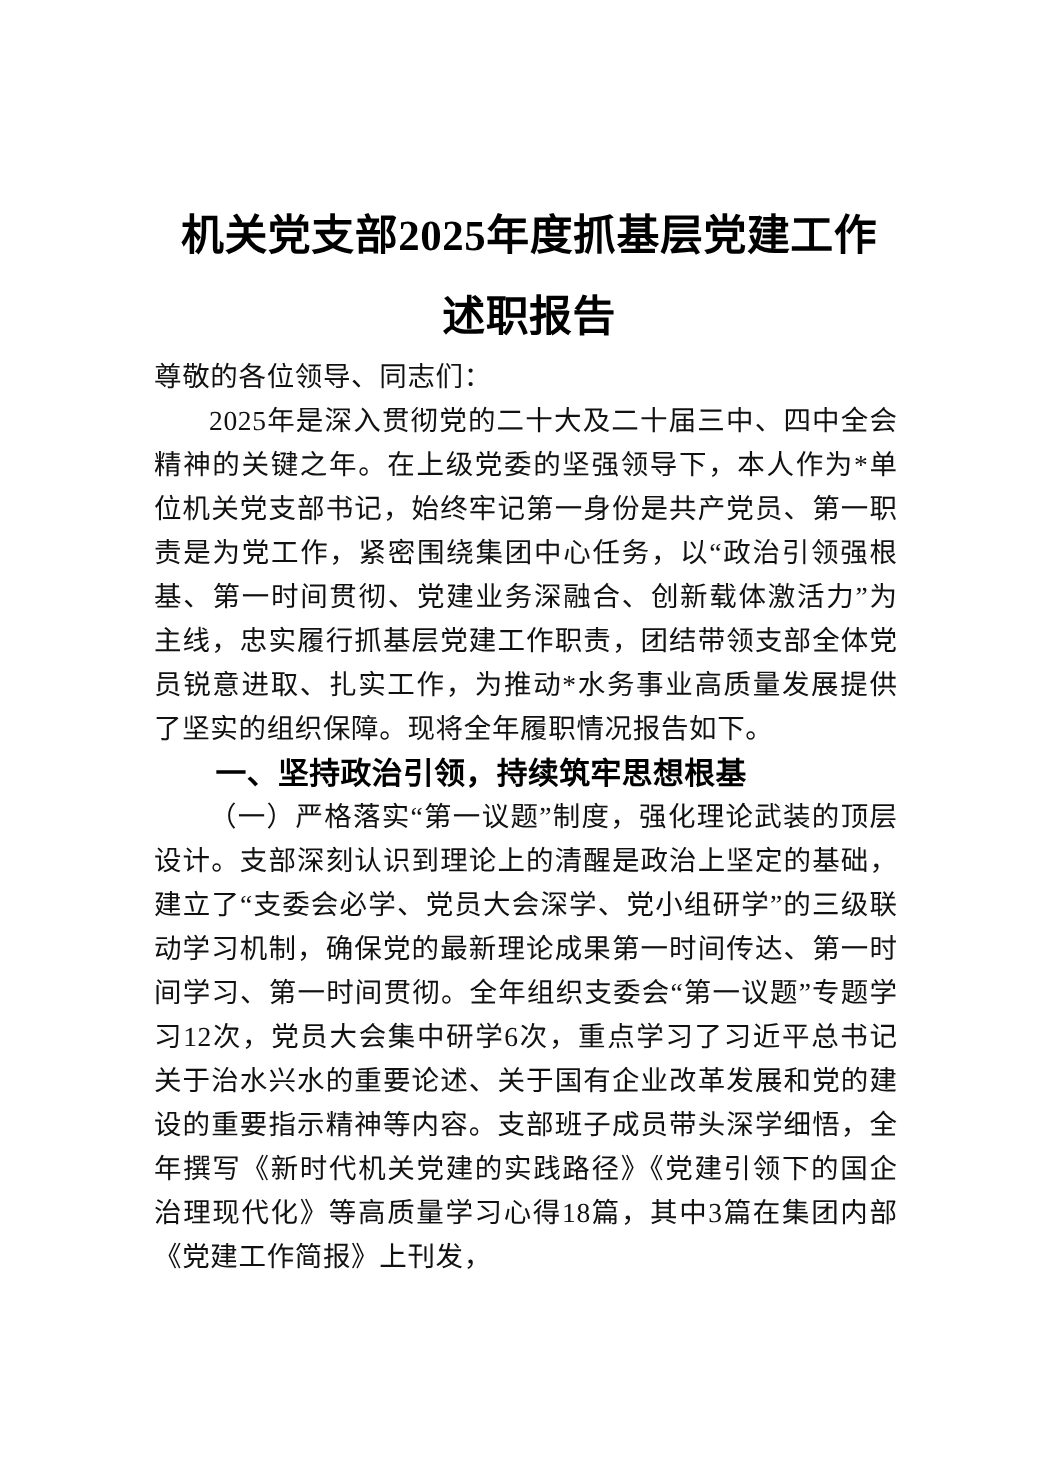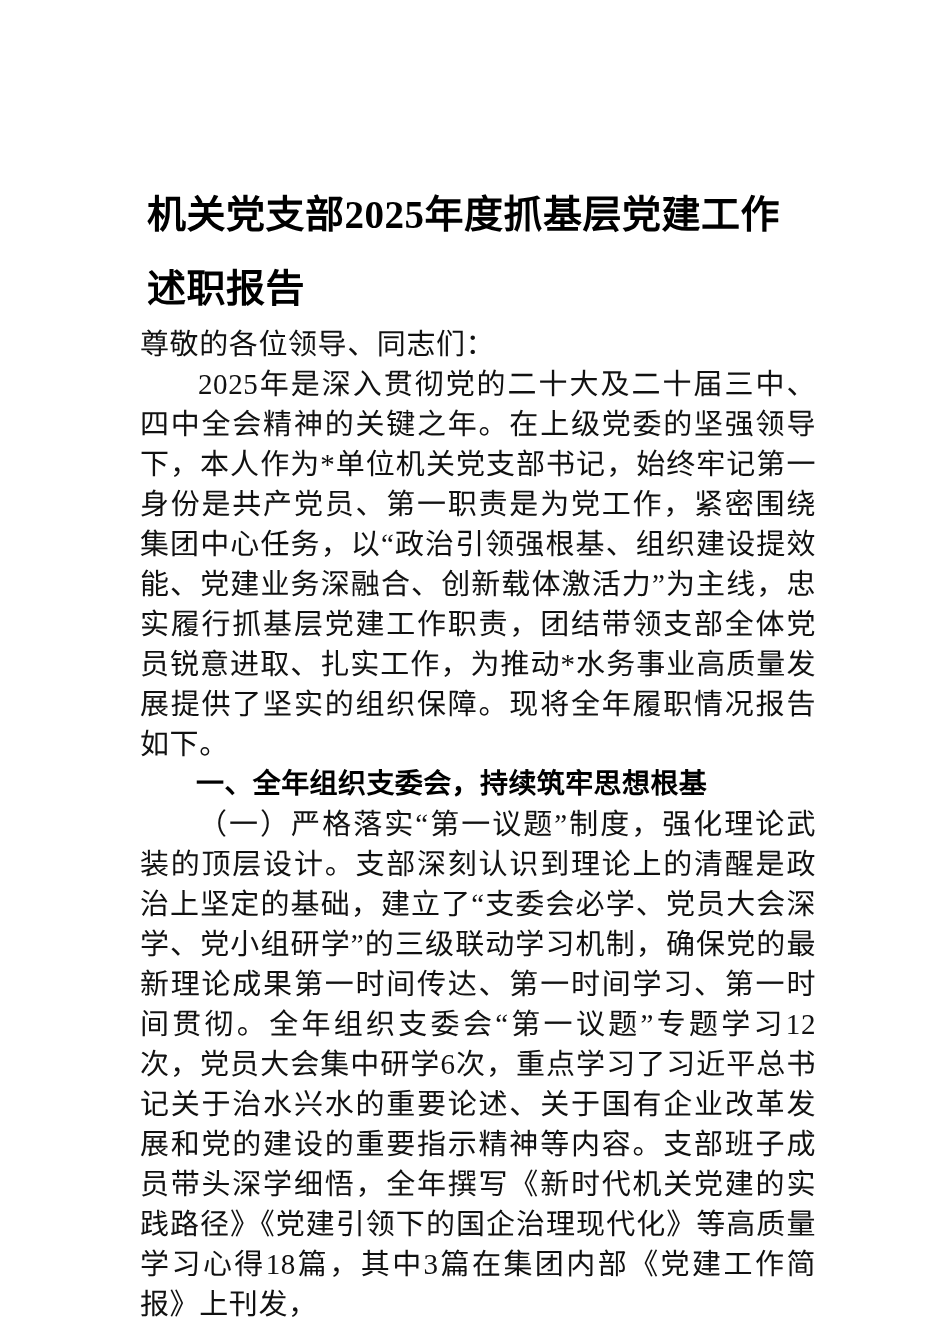--- a/index.html
+++ b/index.html
@@ -17,41 +17,42 @@
     overflow: hidden;
     box-sizing: border-box;
   }
 
   
   .doc-title {
     position: absolute;
     left: 147px;
     top: 152px;
     width: 668px;
+    text-align: center;
     font-family: "Liberation Serif", "DejaVu Serif", serif;
     font-weight: bold;
     font-size: 39px;
     line-height: 74px;
     color: #000000;
     letter-spacing: 0.5px;
     white-space: pre-wrap;
   }
 
   
   .body-block {
     position: absolute;
     left: 140px;
     top: 324px;
     width: 676px;
   }
 
   p.para {
     margin: 0;
     font-family: "Liberation Serif", "DejaVu Serif", serif;
-    font-size: 29px;
+    font-size: 25px;
     line-height: 40px;
     color: #111111;
     text-align: justify;
     text-justify: inter-character;
     letter-spacing: 0.6px;
     word-break: break-all;
     white-space: pre-wrap;
   }
 
   p.para.indent {
@@ -75,22 +76,22 @@
 <body>
 
 <div class="page">
 
   <h1 class="doc-title">机关党支部2025年度抓基层党建工作述职报告</h1>
 
   <div class="body-block">
 
     <p class="para">尊敬的各位领导、同志们：</p>
 
-    <p class="para indent">2025年是深入贯彻党的二十大及二十届三中、四中全会精神的关键之年。在上级党委的坚强领导下，本人作为*单位机关党支部书记，始终牢记第一身份是共产党员、第一职责是为党工作，紧密围绕集团中心任务，以“政治引领强根基、组织建设提效能、党建业务深融合、创新载体激活力”为主线，忠实履行抓基层党建工作职责，团结带领支部全体党员锐意进取、扎实工作，为推动*水务事业高质量发展提供了坚实的组织保障。现将全年履职情况报告如下。</p>
+    <p class="para indent">2025年是深入贯彻党的二十大及二十届三中、四中全会精神的关键之年。在上级党委的坚强领导下，本人作为*单位机关党支部书记，始终牢记第一身份是共产党员、第一职责是为党工作，紧密围绕集团中心任务，以“政治引领强根基、第一时间贯彻、党建业务深融合、创新载体激活力”为主线，忠实履行抓基层党建工作职责，团结带领支部全体党员锐意进取、扎实工作，为推动*水务事业高质量发展提供了坚实的组织保障。现将全年履职情况报告如下。</p>
 
-    <p class="heading">一、全年组织支委会，持续筑牢思想根基</p>
+    <p class="heading">一、坚持政治引领，持续筑牢思想根基</p>
 
 
     <p class="para indent">（一）严格落实“第一议题”制度，强化理论武装的顶层设计。支部深刻认识到理论上的清醒是政治上坚定的基础，建立了“支委会必学、党员大会深学、党小组研学”的三级联动学习机制，确保党的最新理论成果第一时间传达、第一时间学习、第一时间贯彻。全年组织支委会“第一议题”专题学习12次，党员大会集中研学6次，重点学习了习近平总书记关于治水兴水的重要论述、关于国有企业改革发展和党的建设的重要指示精神等内容。支部班子成员带头深学细悟，全年撰写《新时代机关党建的实践路径》《党建引领下的国企治理现代化》等高质量学习心得18篇，其中3篇在集团内部《党建工作简报》上刊发，</p>
 
   </div>
 
 </div>
 
 </body></html>

